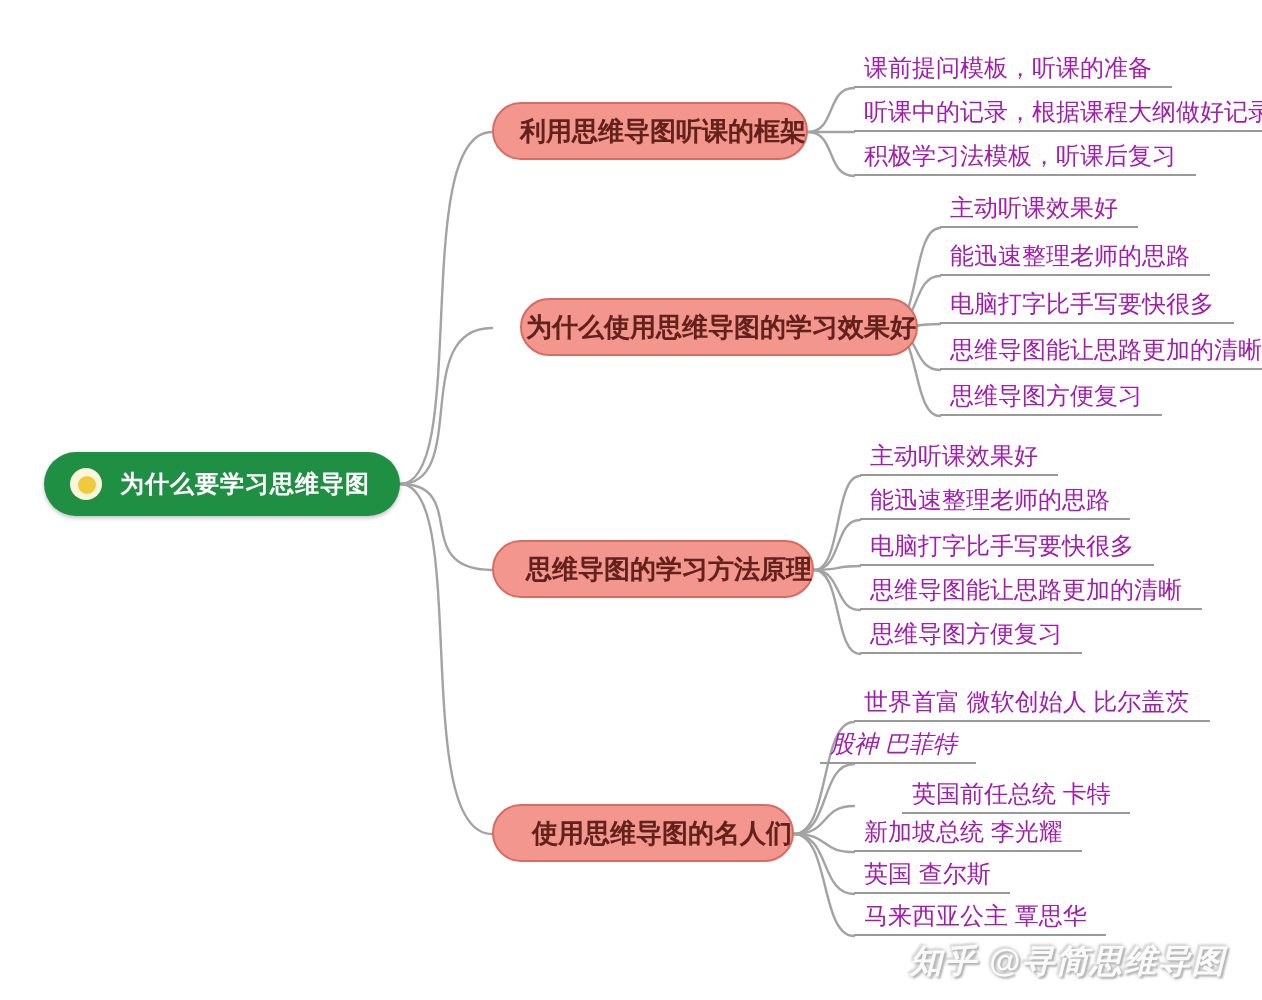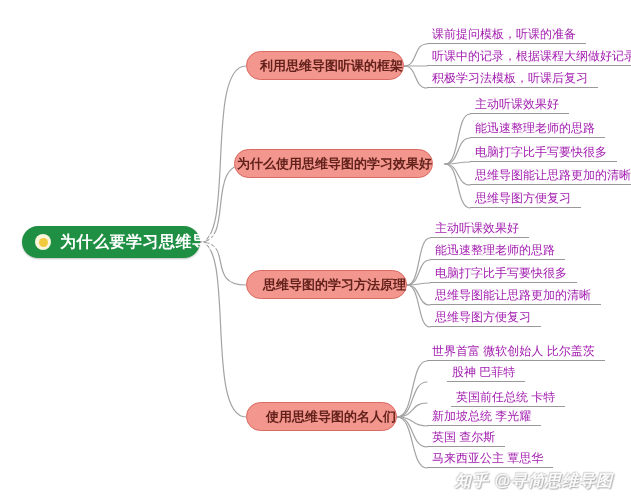--- a/index.html
+++ b/index.html
@@ -31,21 +31,21 @@
     background: #1f8f44;
     border-radius: 16px;
     display: flex;
     align-items: center;
     gap: 9px;
     padding-left: 13px;
     box-shadow: 0 1px 2px rgba(0,0,0,0.25);
   }
   .central-node .label {
     color: #ffffff;
-    font-size: 16px;
+    font-size: 12px;
     font-weight: bold;
     letter-spacing: 0.5px;
     white-space: nowrap;
   }
   .bulb-icon {
     width: 16px; height: 16px;
     background: #fdf6da;
     border-radius: 50%;
     display: flex;
     align-items: center;
@@ -134,21 +134,21 @@
   </svg>
 
   <div class="central-node">
     <span class="bulb-icon"></span>
     <span class="label">为什么要学习思维导图</span>
   </div>
 
   <div class="branch-node" style="left:246px; top:51px; width:158px;">
     <span class="label">利用思维导图听课的框架</span>
   </div>
-  <div class="branch-node" style="left:234px; top:149px; width:199px;">
+  <div class="branch-node" style="left:260px; top:149px; width:199px;">
     <span class="label">为什么使用思维导图的学习效果好</span>
   </div>
   <div class="branch-node" style="left:246px; top:402px; width:151px;">
     <span class="label">使用思维导图的名人们</span>
   </div>
   <div class="branch-node" style="left:246px; top:270px; width:161px;">
     <span class="label">思维导图的学习方法原理</span>
   </div>
 
   <div class="leaf-node" style="left:427px; top:27px;">课前提问模板，听课的准备</div>
@@ -161,21 +161,21 @@
   <div class="leaf-node" style="left:470px; top:168px;">思维导图能让思路更加的清晰</div>
   <div class="leaf-node" style="left:470px; top:191px;">思维导图方便复习</div>
 
   <div class="leaf-node" style="left:430px; top:221px;">主动听课效果好</div>
   <div class="leaf-node" style="left:430px; top:243px;">能迅速整理老师的思路</div>
   <div class="leaf-node" style="left:430px; top:266px;">电脑打字比手写要快很多</div>
   <div class="leaf-node" style="left:430px; top:288px;">思维导图能让思路更加的清晰</div>
   <div class="leaf-node" style="left:430px; top:310px;">思维导图方便复习</div>
 
   <div class="leaf-node" style="left:427px; top:344px;">世界首富 微软创始人 比尔盖茨</div>
-  <div class="leaf-node" style="left:447px; top:365px;">股神 巴菲特</div>
+  <div class="leaf-node" style="left:410px; top:365px;font-style:italic;">股神 巴菲特</div>
   <div class="leaf-node" style="left:427px; top:390px;margin-left:24px;">英国前任总统 卡特</div>
   <div class="leaf-node" style="left:427px; top:409px;">新加坡总统 李光耀</div>
   <div class="leaf-node" style="left:427px; top:430px;">英国 查尔斯</div>
   <div class="leaf-node" style="left:427px; top:451px;">马来西亚公主 覃思华</div>
 
   <div class="watermark">知乎 @寻简思维导图</div>
 
 </div>
 
 </body></html>

